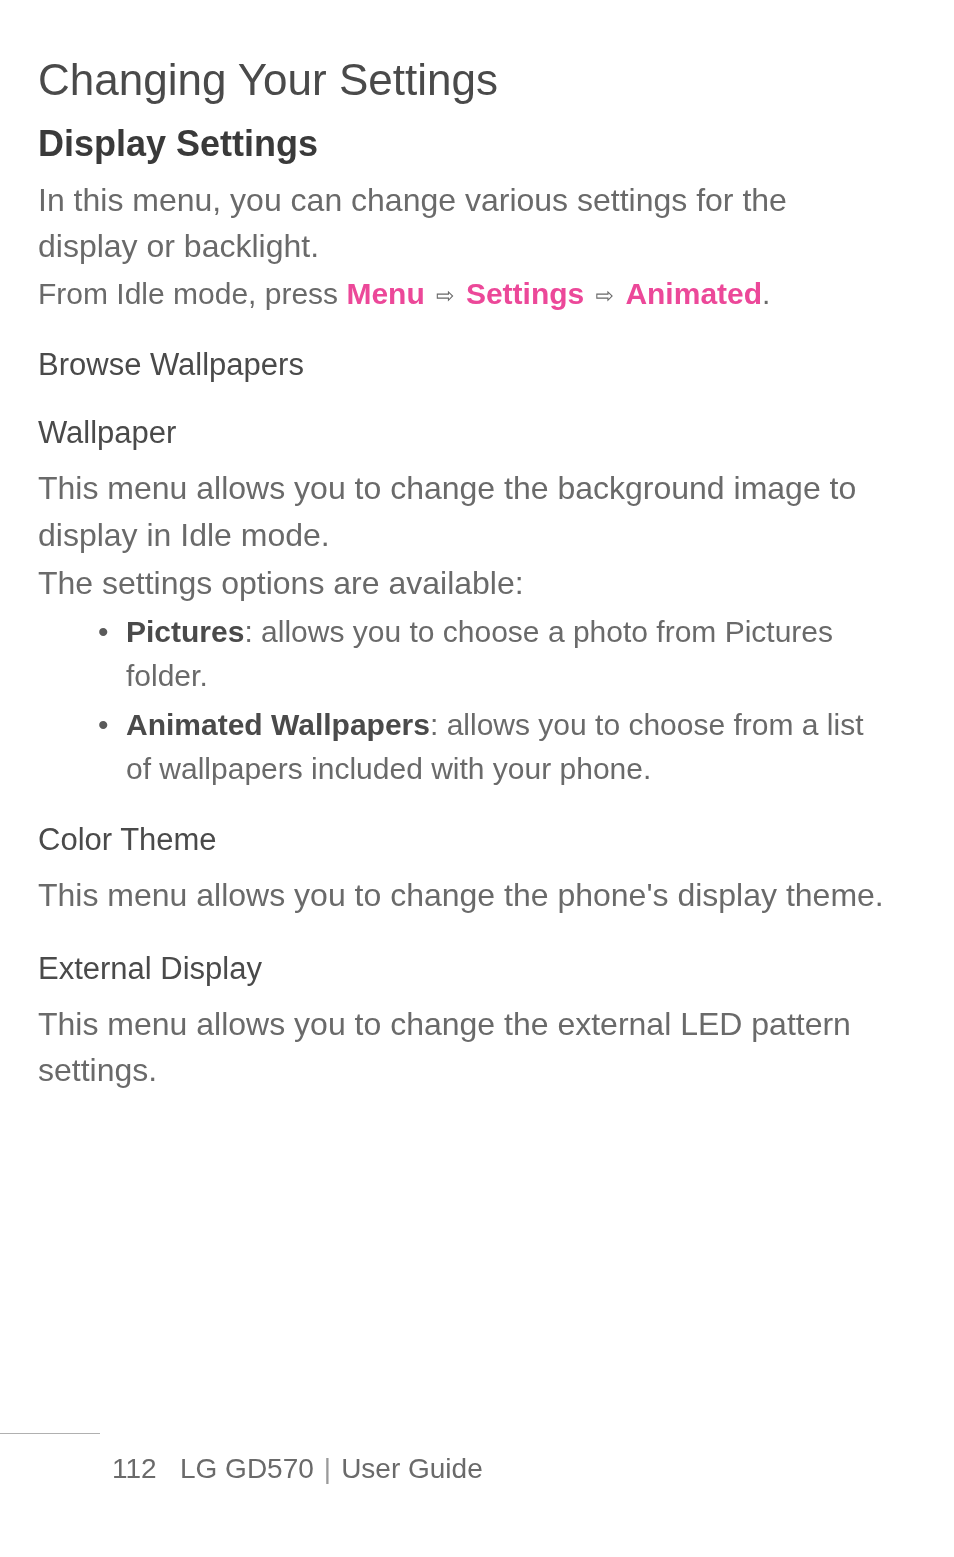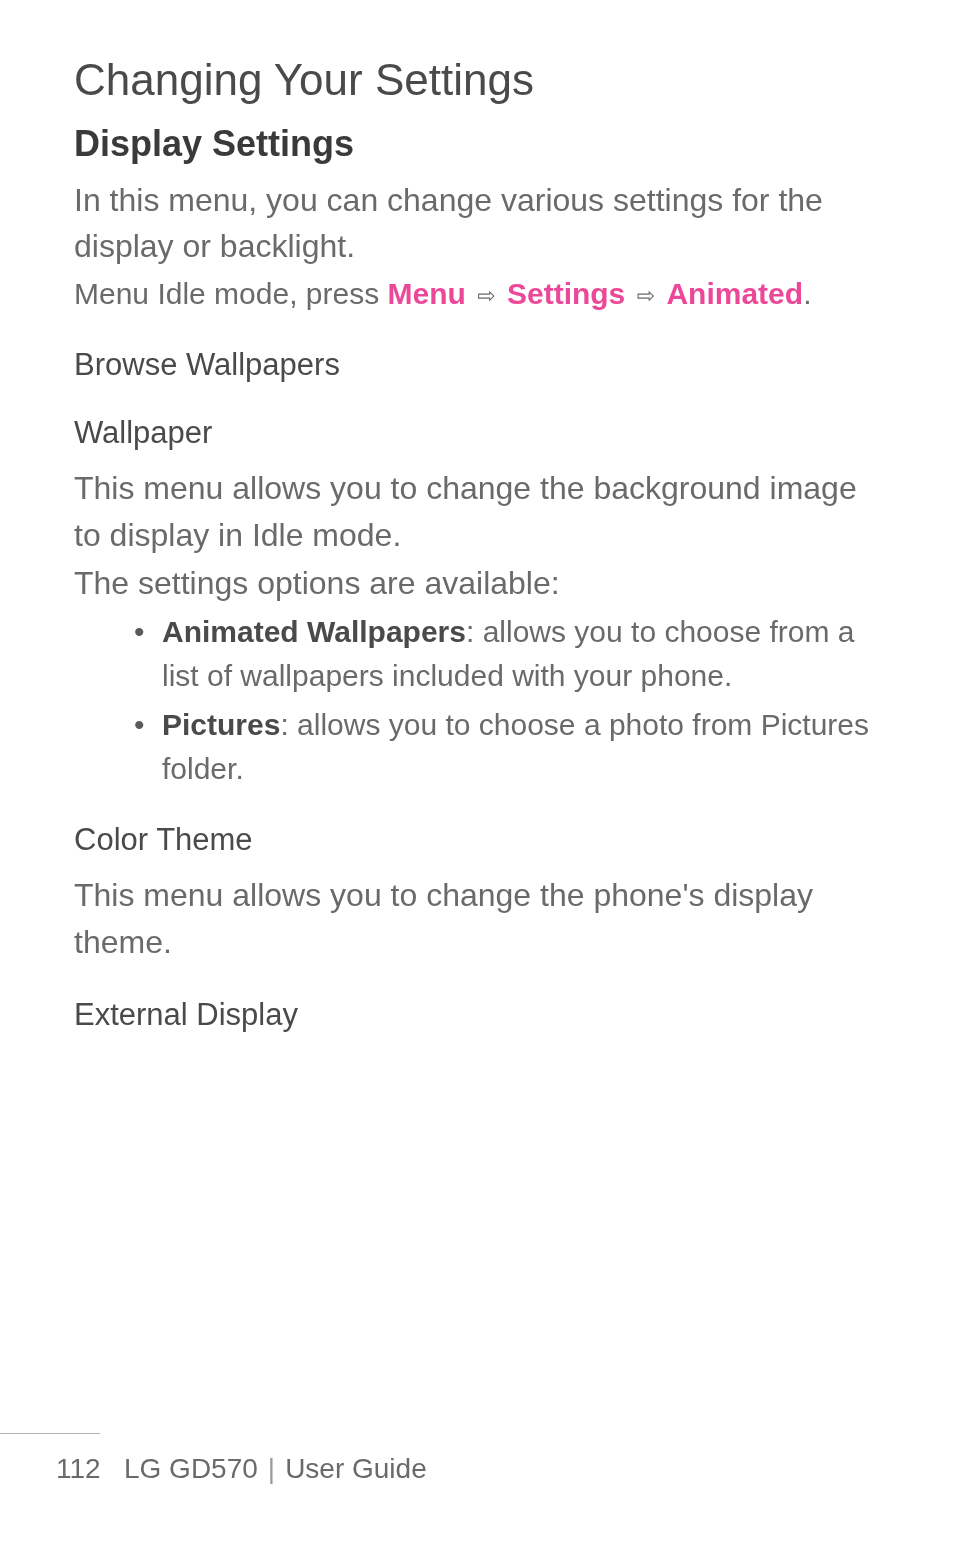--- a/index.html
+++ b/index.html
@@ -10,21 +10,21 @@
     body {
       font-family: 'Helvetica Neue', Helvetica, Arial, sans-serif;
       width: 954px;
       height: 1557px;
       background: #ffffff;
       color: #5a5a5a;
       position: relative;
       font-weight: 300;
     }
     .page-content {
-      padding: 55px 70px 0 74px;
+      padding: 55px 70px 0 38px;
     }
     .page-title {
       font-size: 44px;
       font-weight: 400;
       color: #4a4a4a;
       margin-bottom: 18px;
       letter-spacing: 0px;
     }
     .section-title {
       font-size: 36px;
@@ -88,21 +88,21 @@
     }
     .bullet-list .bold {
       font-weight: 600;
       color: #4a4a4a;
     }
     .footer {
       position: absolute;
       bottom: 72px;
       left: 0;
       width: 100%;
-      padding-left: 56px;
+      padding-left: 112px;
     }
     .footer-line {
       position: absolute;
       top: -20px;
       left: 0;
       width: 100px;
       height: 1px;
       background: #b0b0b0;
     }
     .footer-text {
@@ -120,45 +120,46 @@
 
 <div class="page-content">
 
   <h1 class="page-title">Changing Your Settings</h1>
 
   <h2 class="section-title">Display Settings</h2>
 
   <p class="body-text">In this menu, you can change various settings for the display or backlight.</p>
 
   <p class="nav-path">
-    <span>Menu Idle mode, press </span><span class="bold">Menu</span>
+    <span>From Idle mode, press </span><span class="bold">Menu</span>
     <span class="arrow-icon">⇨</span>
     <span class="bold">Settings</span>
     <span class="arrow-icon">⇨</span>
     <span class="bold">Animated</span>.
   </p>
 
   <h3 class="subsection-title">Browse Wallpapers</h3>
 
   <h3 class="subsection-title">Wallpaper</h3>
   <p class="body-text">This menu allows you to change the background image to display in Idle mode.</p>
   <p class="body-text">The settings options are available:</p>
   <ul class="bullet-list">
     <li>
-      <span class="bold">Animated Wallpapers</span><span>: allows you to choose from a list of wallpapers included with your phone.</span>
+      <span class="bold">Pictures</span><span>: allows you to choose a photo from Pictures folder.</span>
     </li>
     <li>
-      <span class="bold">Pictures</span><span>: allows you to choose a photo from Pictures folder.</span>
+      <span class="bold">Animated Wallpapers</span><span>: allows you to choose from a list of wallpapers included with your phone.</span>
     </li>
   </ul>
 
   <h3 class="subsection-title">Color Theme</h3>
   <p class="body-text">This menu allows you to change the phone's display theme.</p>
 
   <h3 class="subsection-title">External Display</h3>
+  <p class="body-text">This menu allows you to change the external LED pattern settings.</p>
 
 </div>
 
 <div class="footer">
   <div class="footer-line"></div>
   <div class="footer-text">
     <span>112</span>&nbsp;&nbsp;&nbsp;<span>LG GD570</span><span class="footer-divider">|</span><span>User Guide</span>
   </div>
 </div>
 

